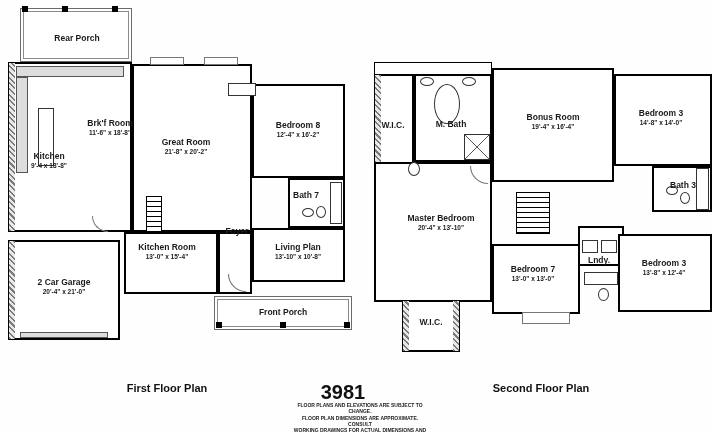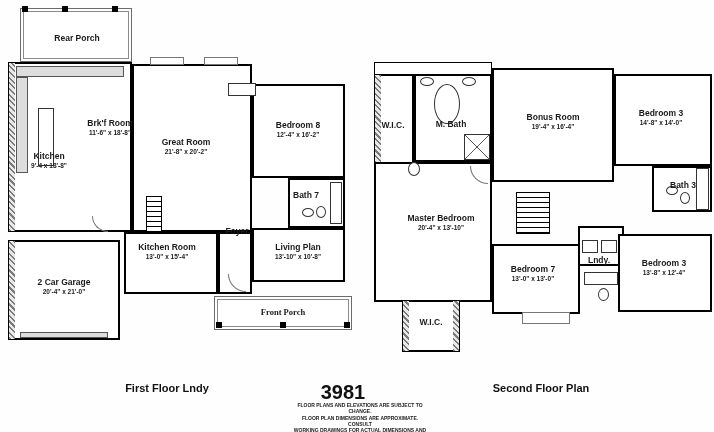--- a/index.html
+++ b/index.html
@@ -99,21 +99,21 @@
       <span class="rname">Foyer</span>
     </div>
     <div class="room-label" style="left:298px;top:252px;">
       <span class="rname">Living Plan</span>
       <span class="rdims">13'-10" x 10'-8"</span>
     </div>
     <div class="room-label" style="left:64px;top:287px;">
       <span class="rname">2 Car Garage</span>
       <span class="rdims">20'-4" x 21'-0"</span>
     </div>
-    <div class="room-label" style="left:283px;top:313px;font-family:Liberation Serif, serif;">
+    <div class="room-label" style="left:283px;top:313px;">
       <span class="rname">Front Porch</span>
     </div>
   </div>
 
   <div>
     <div class="room thin" style="left:374px;top:62px;width:118px;height:14px;"></div>
     <div class="room" style="left:374px;top:74px;width:40px;height:112px;"></div>
     <div class="hatch" style="left:375px;top:75px;width:6px;height:110px;"></div>
     <div class="room" style="left:414px;top:74px;width:78px;height:88px;"></div>
     <div class="room" style="left:492px;top:68px;width:122px;height:114px;"></div>
@@ -173,21 +173,21 @@
     </div>
     <div class="room-label" style="left:664px;top:268px;">
       <span class="rname">Bedroom 3</span>
       <span class="rdims">13'-8" x 12'-4"</span>
     </div>
     <div class="room-label" style="left:431px;top:323px;">
       <span class="rname">W.I.C.</span>
     </div>
   </div>
 
-  <div class="caption" style="left:167px;top:388px;">First Floor Lndy</div>
+  <div class="caption" style="left:167px;top:388px;">First Floor Plan</div>
   <div class="caption" style="left:541px;top:388px;">Second Floor Plan</div>
   <div class="plan-number" style="left:343px;top:392px;">3981</div>
   <div class="disclaimer" style="left:290px;top:402px;width:140px;">
     <div>FLOOR PLANS AND ELEVATIONS ARE SUBJECT TO CHANGE.</div>
     <div>FLOOR PLAN DIMENSIONS ARE APPROXIMATE. CONSULT</div>
     <div>WORKING DRAWINGS FOR ACTUAL DIMENSIONS AND</div>
 
   </div>
 
 </div>

